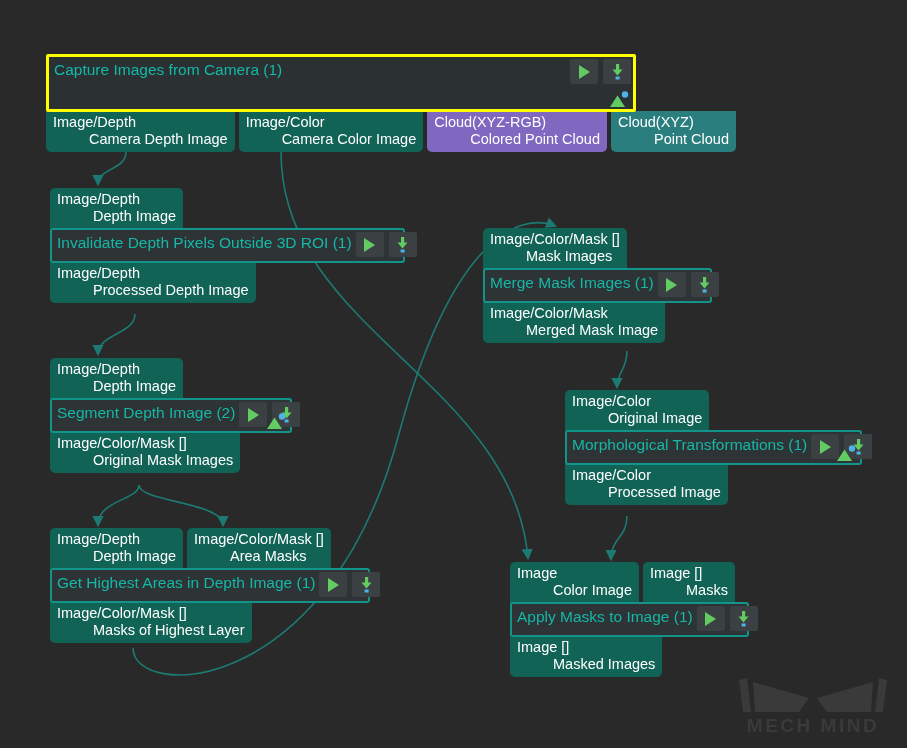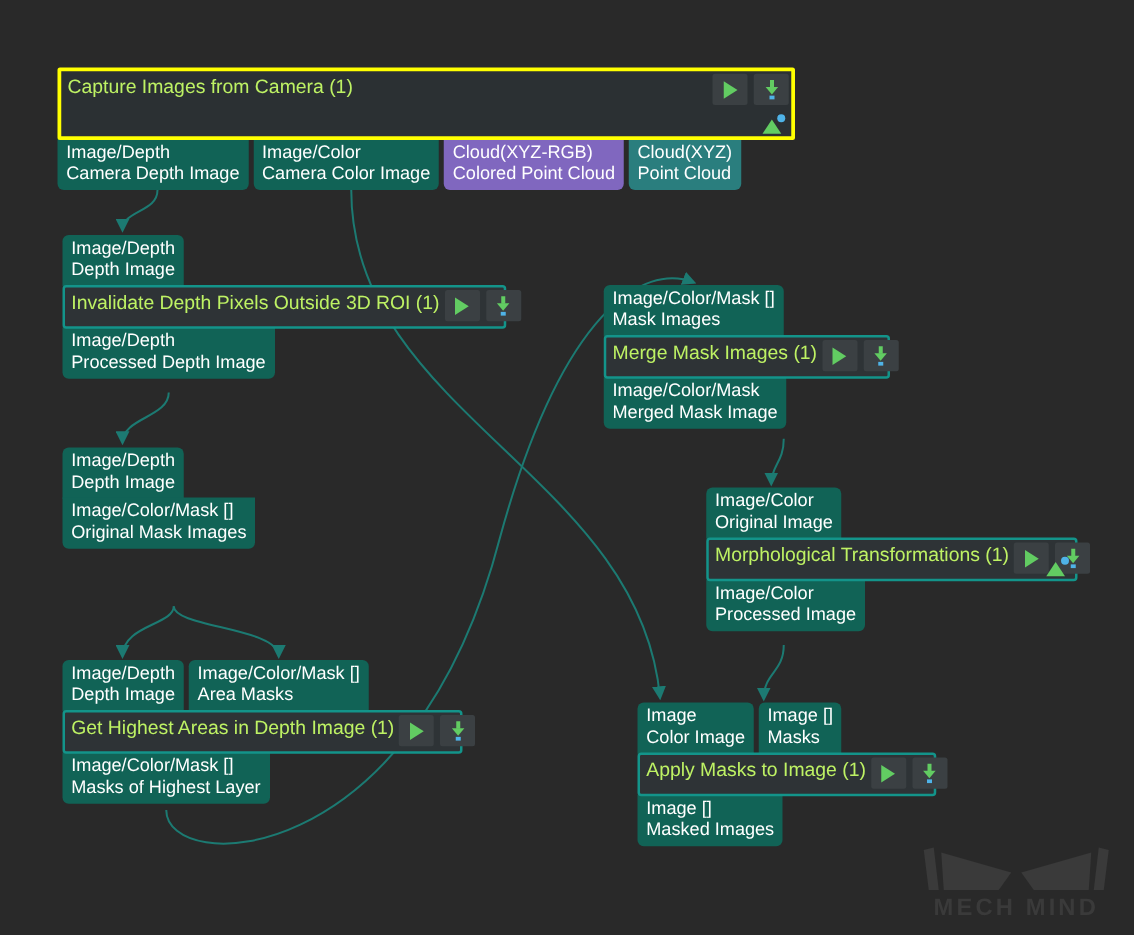--- a/index.html
+++ b/index.html
@@ -62,21 +62,21 @@
     color: #ffffff;
     font-size: 14.5px;
     line-height: 17px;
     white-space: nowrap;
     letter-spacing: 0px;
   }
   .port.out {
     border-radius: 0 0 5px 5px;
   }
   .port .l1 { display: block; }
-  .port .l2 { display: block; }
+  .port .l2 { display: block; margin-left: 36px; }
 
   .port.teal-light { background: #2a7e7e; }
   .port.purple { background: #8067bf; }
 
   
   .node-body {
     position: relative;
     background: #2e3336;
     border: 2px solid #13948a;
     border-radius: 3px;
@@ -86,21 +86,21 @@
     align-items: flex-start;
   }
   .node-body.selected {
     border: 3px solid #ffff00;
     border-radius: 2px;
     background: #2b3033;
     height: 58px;
   }
 
   .node-title {
-    color: #bef264;
+    color: #14b8a6;
     font-size: 15.5px;
     line-height: 19px;
     padding: 3px 4px 0 5px;
     white-space: nowrap;
   }
 
   .node-btns {
     display: flex;
     flex-direction: row;
     gap: 5px;
@@ -248,112 +248,23 @@
     </div>
   </div>
 
   <div class="node-group" style="left:50px; top:358px; width:242px;">
     <div class="port-row inputs">
       <div class="port">
         <span class="l1">Image/Depth</span>
         <span class="l2">Depth Image</span>
       </div>
     </div>
-    <div class="port-row outputs">
-      <div class="port out">
-        <span class="l1">Image/Color/Mask []</span>
-        <span class="l2">Original Mask Images</span>
-      </div>
-    </div>
-  </div>
-
-  <div class="node-group" style="left:50px; top:528px; width:320px;">
-    <div class="port-row inputs">
-      <div class="port">
-        <span class="l1">Image/Depth</span>
-        <span class="l2">Depth Image</span>
-      </div>
-      <div class="port">
-        <span class="l1">Image/Color/Mask []</span>
-        <span class="l2">Area Masks</span>
-      </div>
-    </div>
-    <div class="node-body">
-      <div class="node-body-inner">
-        <div class="node-title">Get Highest Areas in Depth Image (1)</div>
-        <div class="spacer"></div>
-        <div class="node-btns">
-          <div class="btn-icon">
-            <svg width="15" height="16" viewBox="0 0 15 16">
-                <path d="M2 1 L13 8 L2 15 Z" fill="#62cc62"></path>
-              </svg>
-          </div>
-          <div class="btn-icon">
-            <svg width="15" height="17" viewBox="0 0 15 17">
-              <rect x="6" y="1" width="3.2" height="6" fill="#62cc62"></rect>
-              <path d="M2.5 6.5 L12.5 6.5 L7.5 12.5 Z" fill="#62cc62"></path>
-              <rect x="5.6" y="13.5" width="4" height="3" fill="#4fb3e8"></rect>
-            </svg>
-          </div>
-        </div>
-      </div>
-    </div>
-    <div class="port-row outputs">
-      <div class="port out">
-        <span class="l1">Image/Color/Mask []</span>
-        <span class="l2">Masks of Highest Layer</span>
-      </div>
-    </div>
-  </div>
-
-  <div class="node-group" style="left:483px; top:228px; width:229px;">
-    <div class="port-row inputs">
-      <div class="port">
-        <span class="l1">Image/Color/Mask []</span>
-        <span class="l2">Mask Images</span>
-      </div>
-    </div>
-    <div class="node-body">
-      <div class="node-body-inner">
-        <div class="node-title">Merge Mask Images (1)</div>
-        <div class="spacer"></div>
-        <div class="node-btns">
-          <div class="btn-icon">
-            <svg width="15" height="16" viewBox="0 0 15 16">
-                <path d="M2 1 L13 8 L2 15 Z" fill="#62cc62"></path>
-              </svg>
-          </div>
-          <div class="btn-icon">
-            <svg width="15" height="17" viewBox="0 0 15 17">
-              <rect x="6" y="1" width="3.2" height="6" fill="#62cc62"></rect>
-              <path d="M2.5 6.5 L12.5 6.5 L7.5 12.5 Z" fill="#62cc62"></path>
-              <rect x="5.6" y="13.5" width="4" height="3" fill="#4fb3e8"></rect>
-            </svg>
-          </div>
-        </div>
-      </div>
-    </div>
-    <div class="port-row outputs">
-      <div class="port out">
-        <span class="l1">Image/Color/Mask</span>
-        <span class="l2">Merged Mask Image</span>
-      </div>
-    </div>
-  </div>
-
-  <div class="node-group" style="left:565px; top:390px; width:297px;">
-    <div class="port-row inputs">
-      <div class="port">
-        <span class="l1">Image/Color</span>
-        <span class="l2">Original Image</span>
-      </div>
-    </div>
-    <div class="node-body">
-      <div class="node-body-inner">
-        <div class="node-title">Morphological Transformations (1)</div>
+    <div class="node-body">
+      <div class="node-body-inner">
+        <div class="node-title">Segment Depth Image (2)</div>
         <div class="spacer"></div>
         <div class="node-btns">
           <div class="btn-icon">
             <svg width="15" height="16" viewBox="0 0 15 16">
                 <path d="M2 1 L13 8 L2 15 Z" fill="#62cc62"></path>
               </svg>
           </div>
           <div class="btn-icon">
             <svg width="15" height="17" viewBox="0 0 15 17">
               <rect x="6" y="1" width="3.2" height="6" fill="#62cc62"></rect>
@@ -365,20 +276,135 @@
       </div>
       <div class="preview-icon">
         <svg width="22" height="18" viewBox="0 0 22 18">
           <circle cx="17" cy="4.5" r="3.2" fill="#4fb3e8"></circle>
           <path d="M2 17 L9.5 5.5 L17 17 Z" fill="#62cc62"></path>
         </svg>
       </div>
     </div>
     <div class="port-row outputs">
       <div class="port out">
+        <span class="l1">Image/Color/Mask []</span>
+        <span class="l2">Original Mask Images</span>
+      </div>
+    </div>
+  </div>
+
+  <div class="node-group" style="left:50px; top:528px; width:320px;">
+    <div class="port-row inputs">
+      <div class="port">
+        <span class="l1">Image/Depth</span>
+        <span class="l2">Depth Image</span>
+      </div>
+      <div class="port">
+        <span class="l1">Image/Color/Mask []</span>
+        <span class="l2">Area Masks</span>
+      </div>
+    </div>
+    <div class="node-body">
+      <div class="node-body-inner">
+        <div class="node-title">Get Highest Areas in Depth Image (1)</div>
+        <div class="spacer"></div>
+        <div class="node-btns">
+          <div class="btn-icon">
+            <svg width="15" height="16" viewBox="0 0 15 16">
+                <path d="M2 1 L13 8 L2 15 Z" fill="#62cc62"></path>
+              </svg>
+          </div>
+          <div class="btn-icon">
+            <svg width="15" height="17" viewBox="0 0 15 17">
+              <rect x="6" y="1" width="3.2" height="6" fill="#62cc62"></rect>
+              <path d="M2.5 6.5 L12.5 6.5 L7.5 12.5 Z" fill="#62cc62"></path>
+              <rect x="5.6" y="13.5" width="4" height="3" fill="#4fb3e8"></rect>
+            </svg>
+          </div>
+        </div>
+      </div>
+    </div>
+    <div class="port-row outputs">
+      <div class="port out">
+        <span class="l1">Image/Color/Mask []</span>
+        <span class="l2">Masks of Highest Layer</span>
+      </div>
+    </div>
+  </div>
+
+  <div class="node-group" style="left:483px; top:228px; width:229px;">
+    <div class="port-row inputs">
+      <div class="port">
+        <span class="l1">Image/Color/Mask []</span>
+        <span class="l2">Mask Images</span>
+      </div>
+    </div>
+    <div class="node-body">
+      <div class="node-body-inner">
+        <div class="node-title">Merge Mask Images (1)</div>
+        <div class="spacer"></div>
+        <div class="node-btns">
+          <div class="btn-icon">
+            <svg width="15" height="16" viewBox="0 0 15 16">
+                <path d="M2 1 L13 8 L2 15 Z" fill="#62cc62"></path>
+              </svg>
+          </div>
+          <div class="btn-icon">
+            <svg width="15" height="17" viewBox="0 0 15 17">
+              <rect x="6" y="1" width="3.2" height="6" fill="#62cc62"></rect>
+              <path d="M2.5 6.5 L12.5 6.5 L7.5 12.5 Z" fill="#62cc62"></path>
+              <rect x="5.6" y="13.5" width="4" height="3" fill="#4fb3e8"></rect>
+            </svg>
+          </div>
+        </div>
+      </div>
+    </div>
+    <div class="port-row outputs">
+      <div class="port out">
+        <span class="l1">Image/Color/Mask</span>
+        <span class="l2">Merged Mask Image</span>
+      </div>
+    </div>
+  </div>
+
+  <div class="node-group" style="left:565px; top:390px; width:297px;">
+    <div class="port-row inputs">
+      <div class="port">
+        <span class="l1">Image/Color</span>
+        <span class="l2">Original Image</span>
+      </div>
+    </div>
+    <div class="node-body">
+      <div class="node-body-inner">
+        <div class="node-title">Morphological Transformations (1)</div>
+        <div class="spacer"></div>
+        <div class="node-btns">
+          <div class="btn-icon">
+            <svg width="15" height="16" viewBox="0 0 15 16">
+                <path d="M2 1 L13 8 L2 15 Z" fill="#62cc62"></path>
+              </svg>
+          </div>
+          <div class="btn-icon">
+            <svg width="15" height="17" viewBox="0 0 15 17">
+              <rect x="6" y="1" width="3.2" height="6" fill="#62cc62"></rect>
+              <path d="M2.5 6.5 L12.5 6.5 L7.5 12.5 Z" fill="#62cc62"></path>
+              <rect x="5.6" y="13.5" width="4" height="3" fill="#4fb3e8"></rect>
+            </svg>
+          </div>
+        </div>
+      </div>
+      <div class="preview-icon">
+        <svg width="22" height="18" viewBox="0 0 22 18">
+          <circle cx="17" cy="4.5" r="3.2" fill="#4fb3e8"></circle>
+          <path d="M2 17 L9.5 5.5 L17 17 Z" fill="#62cc62"></path>
+        </svg>
+      </div>
+    </div>
+    <div class="port-row outputs">
+      <div class="port out">
         <span class="l1">Image/Color</span>
         <span class="l2">Processed Image</span>
       </div>
     </div>
   </div>
 
   <div class="node-group" style="left:510px; top:562px; width:239px;">
     <div class="port-row inputs">
       <div class="port">
         <span class="l1">Image</span>

